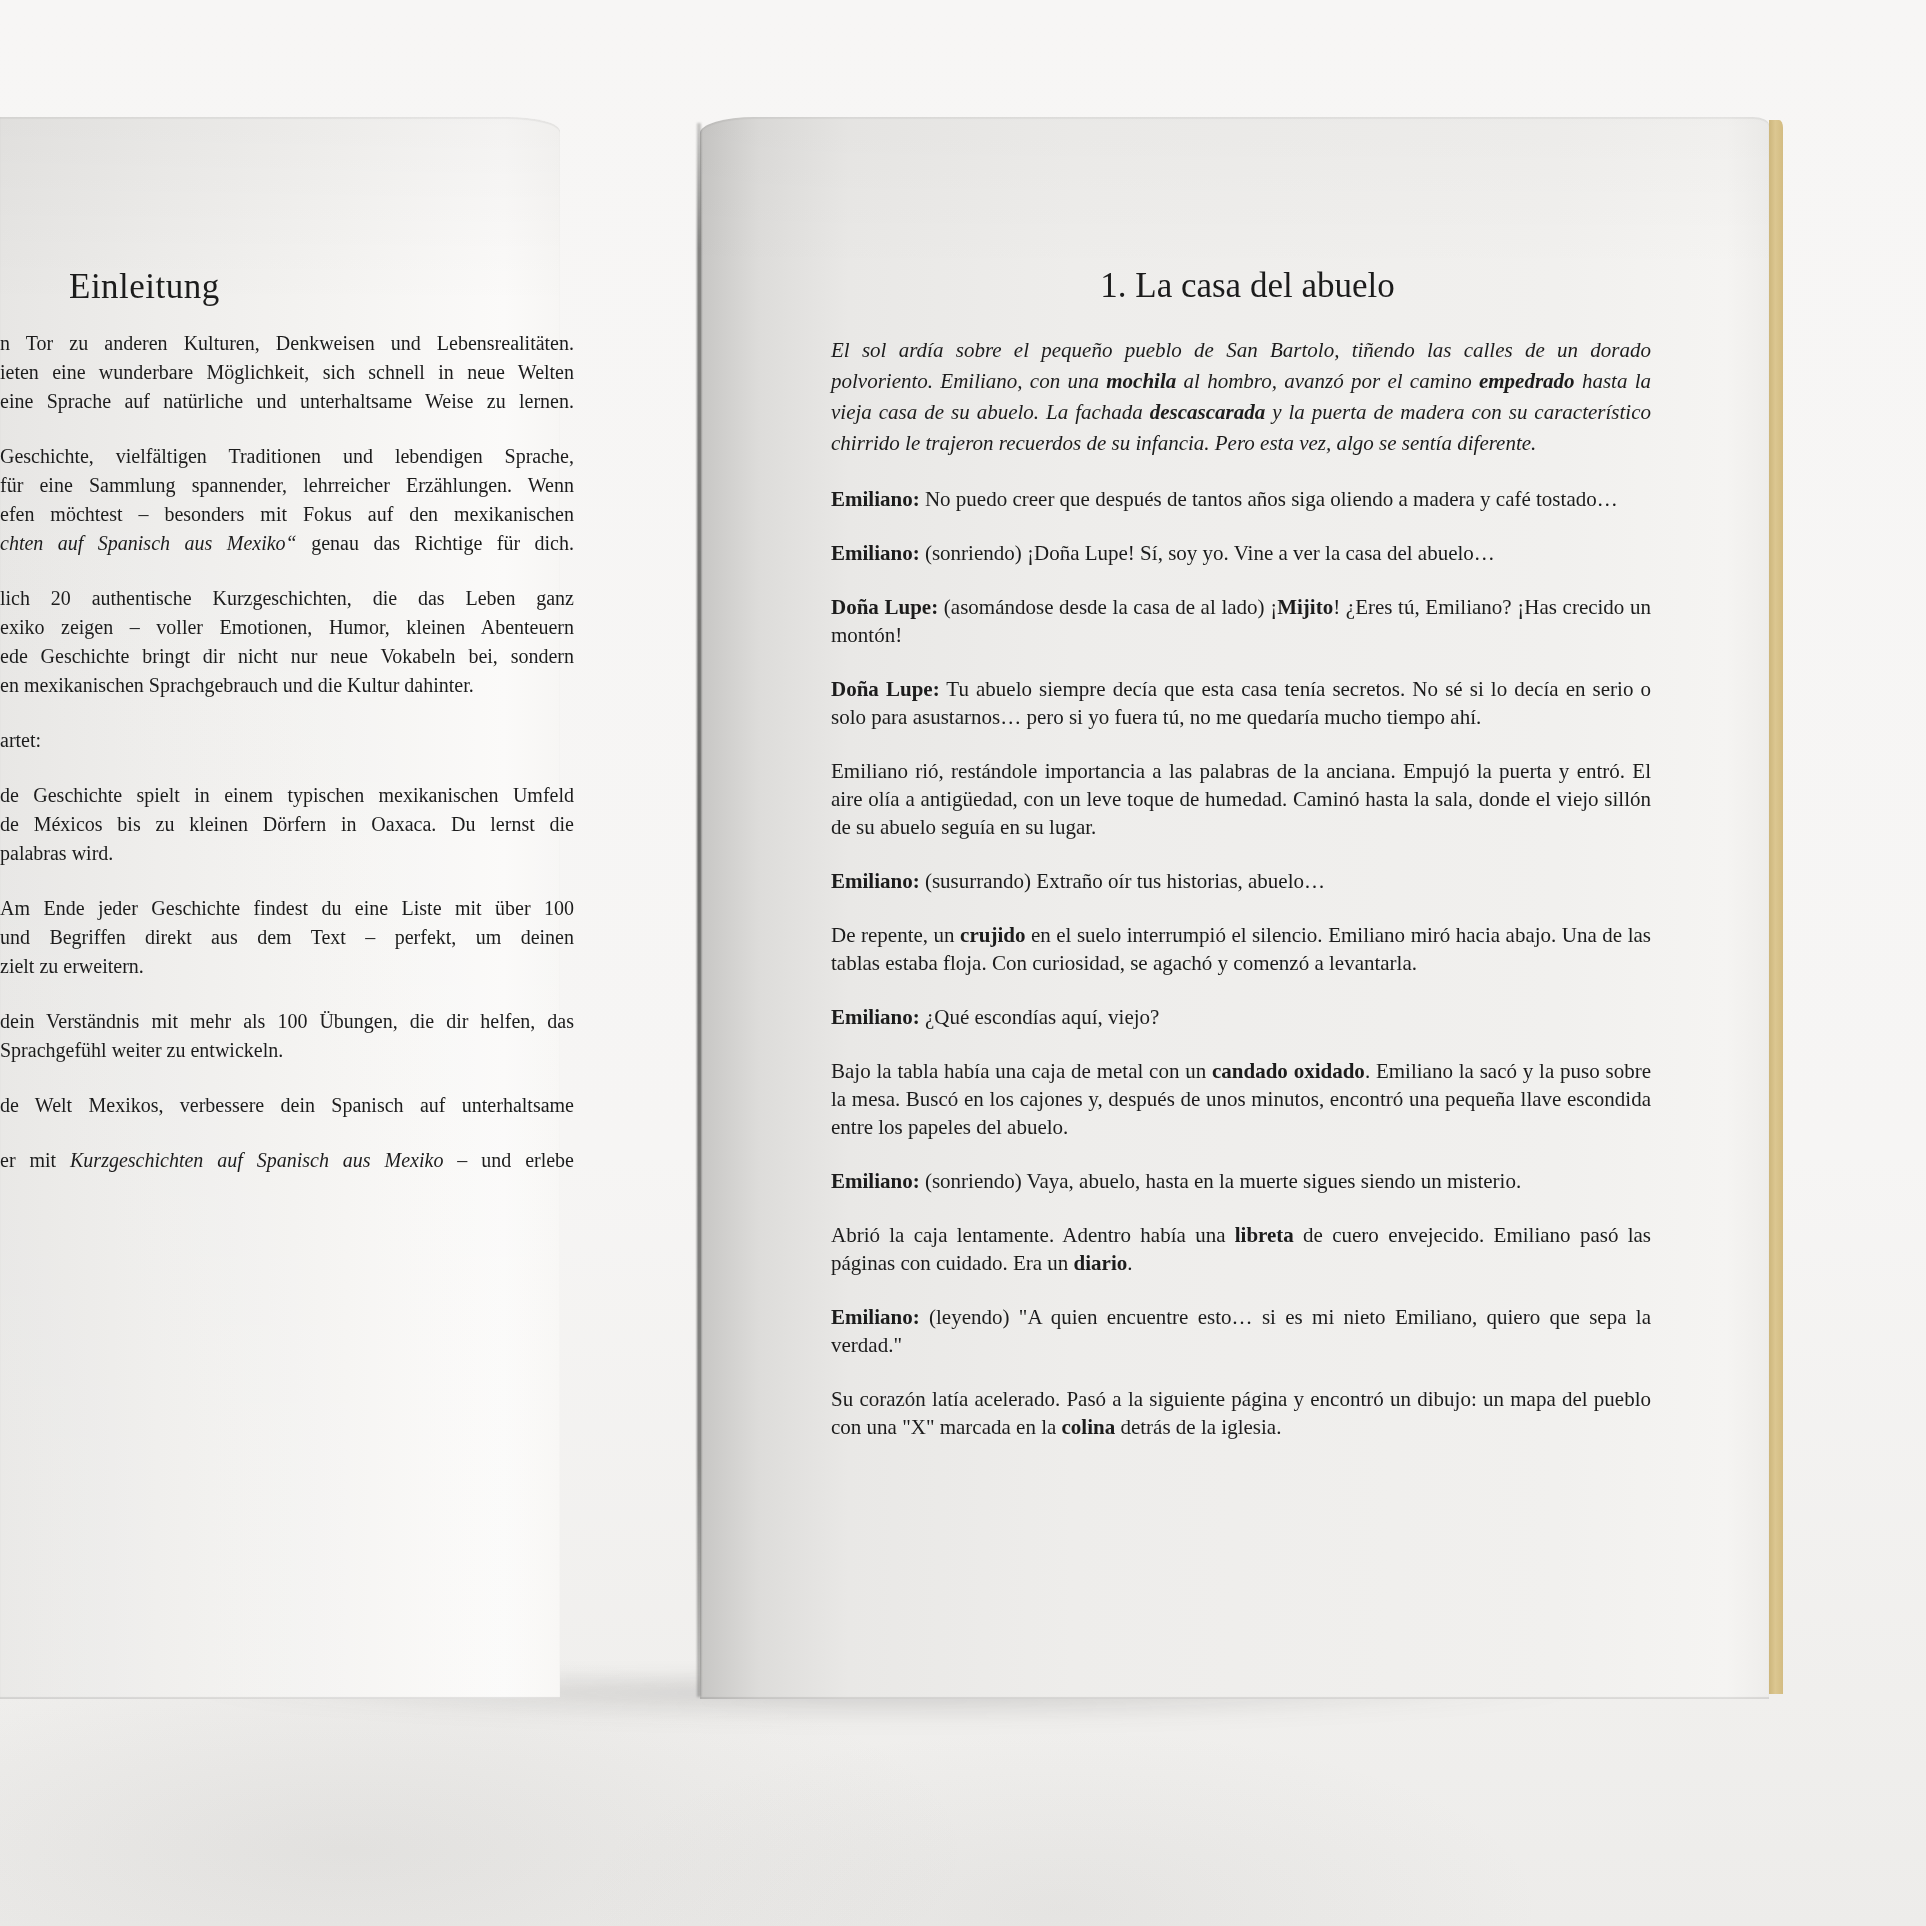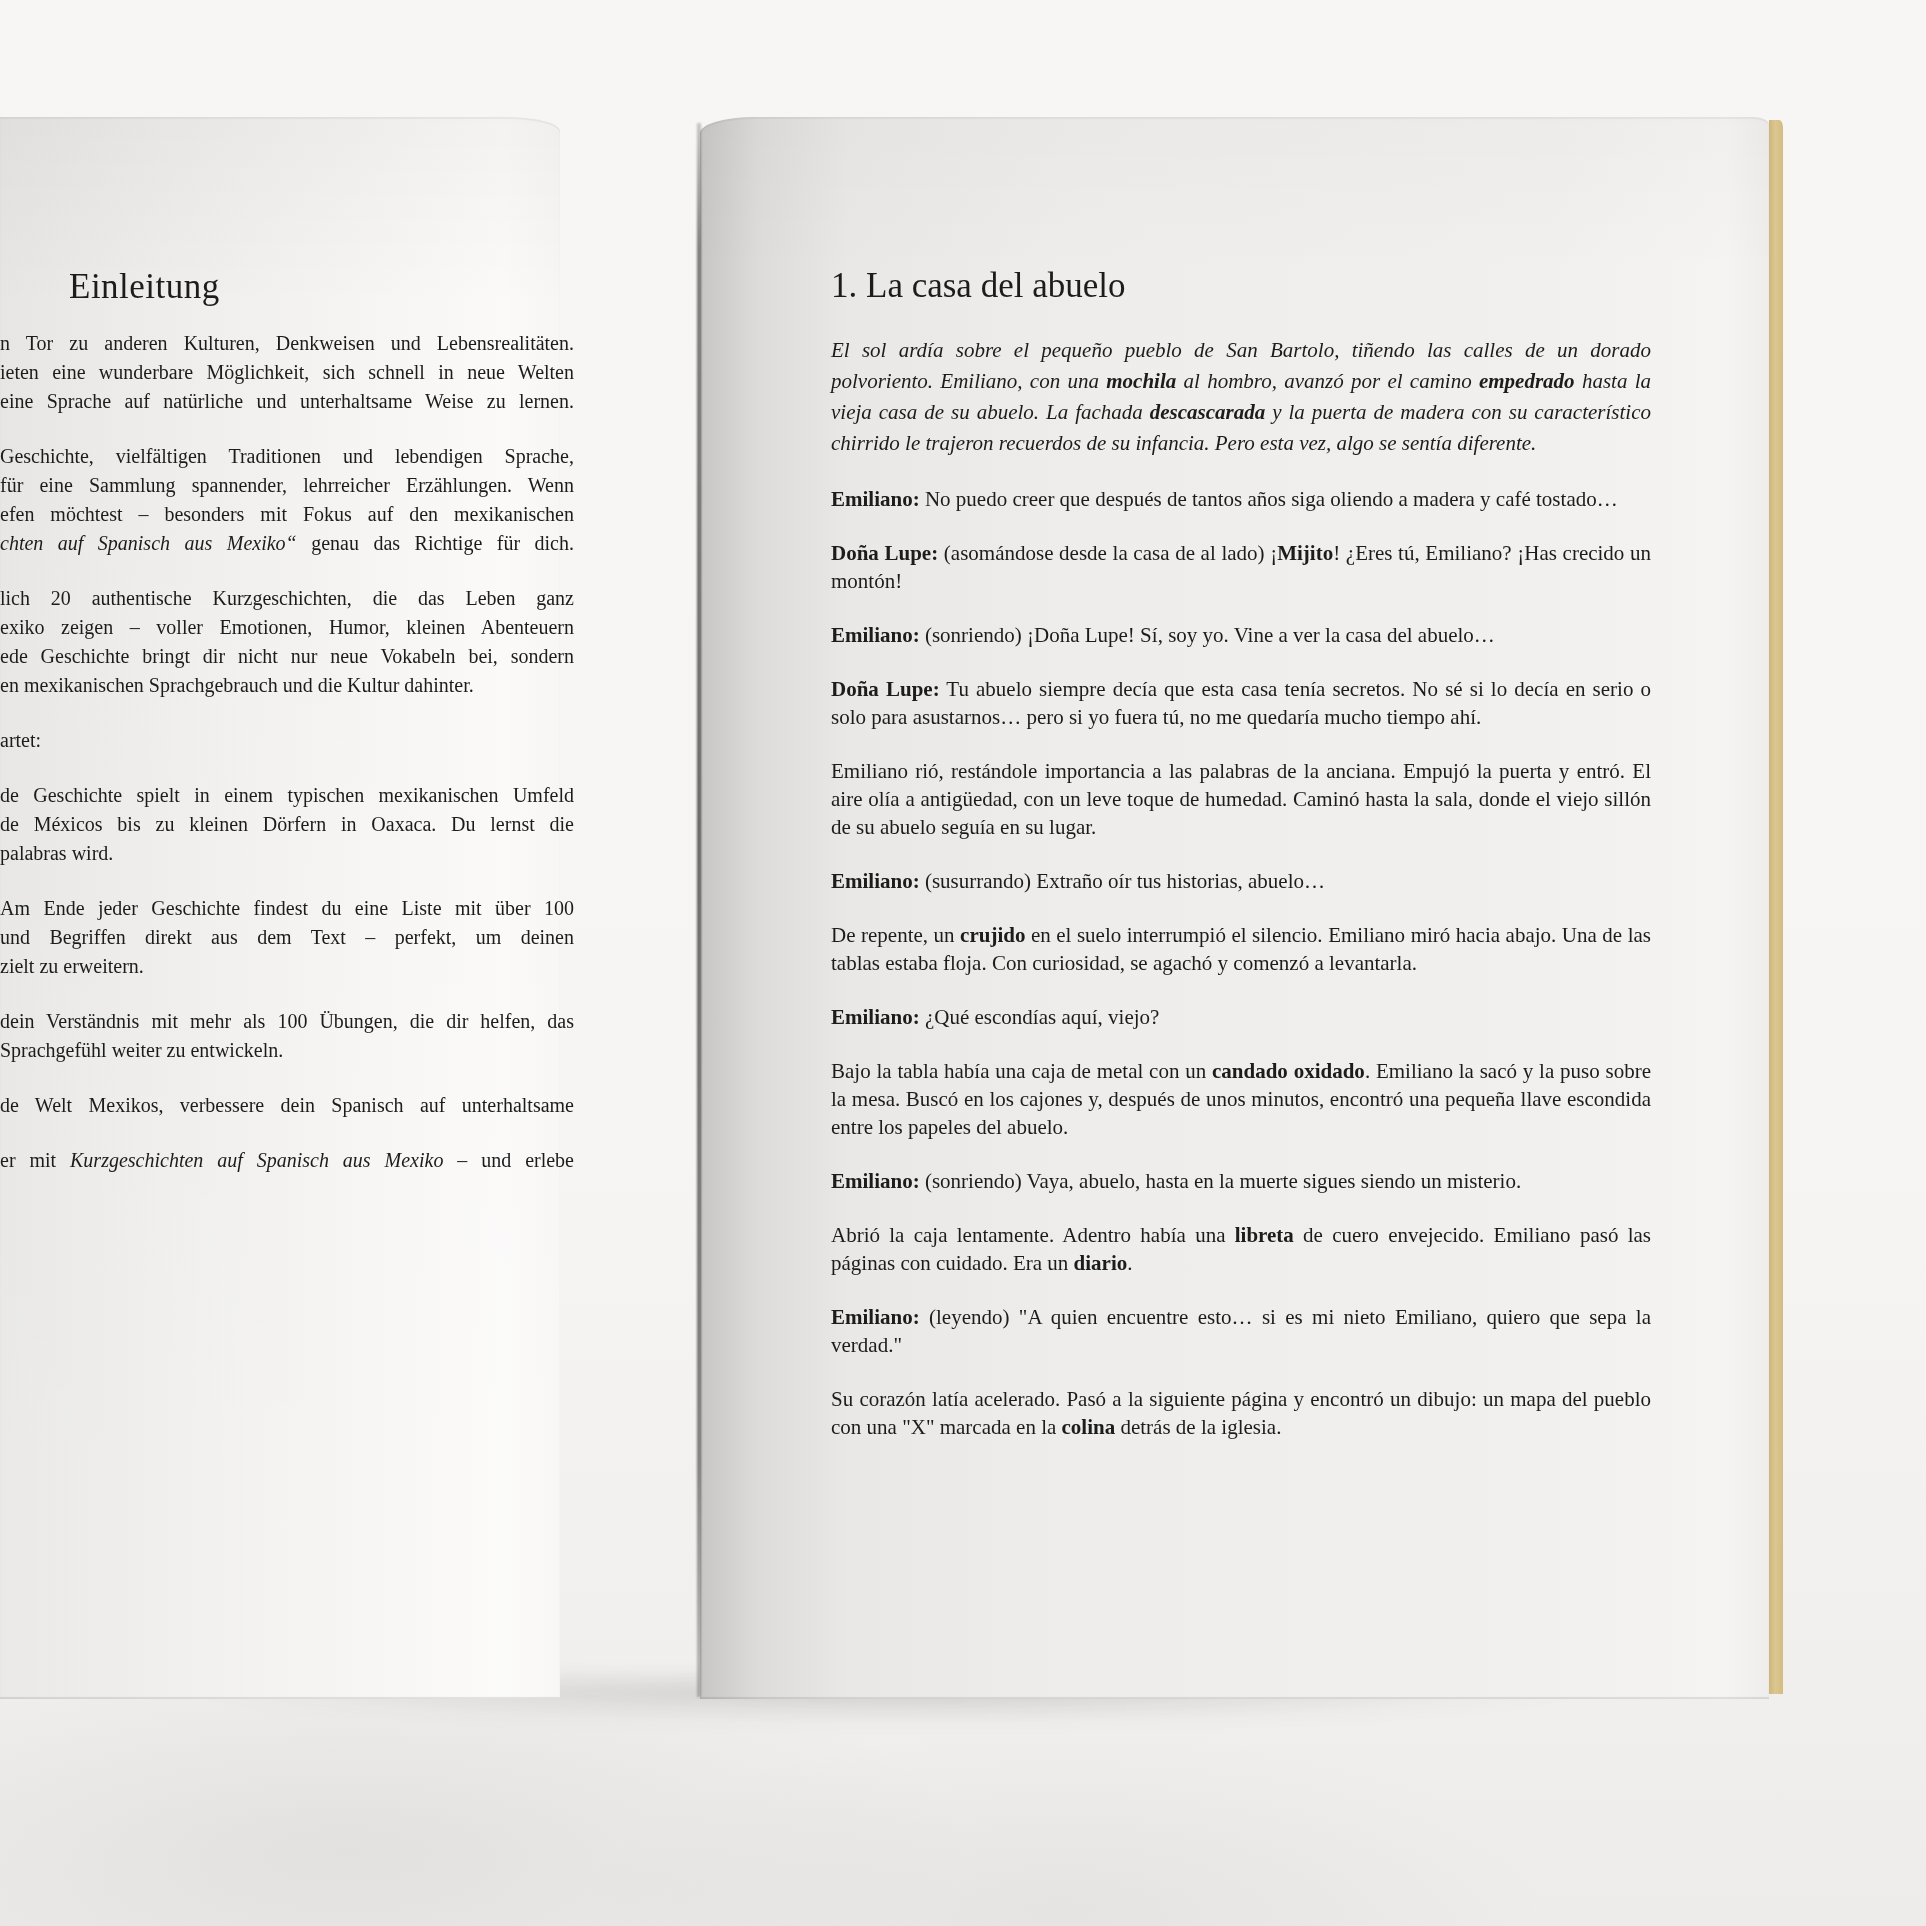--- a/index.html
+++ b/index.html
@@ -80,21 +80,21 @@
     width: 574px;
     font-size: 20px;
   }
   .lp-par { margin: 0 0 26px 0; }
   .lp-line { line-height: 29px; height: 29px; overflow: hidden; }
   .lp-line.just { text-align: justify; text-align-last: justify; }
 
   
   .rp-title {
     position: absolute; left: 131px; top: 149px;
-    width: 833px; text-align: left;
+    width: 833px; text-align: center;
     font-size: 35px;
   }
   .rp-body {
     position: absolute; left: 131px; top: 218px;
     width: 833px;
     font-size: 21px;
     text-align: justify;
   }
   .rp-par { margin: 0 13px 26px 0; line-height: 28px; }
   .rp-par.intro { line-height: 31px; }
@@ -154,22 +154,22 @@
             <div class="lp-line just"><span>er mit </span><span class="it">Kurzgeschichten auf Spanisch aus Mexiko</span><span> – und erlebe</span></div>
           </div>
         </div>
     </div>
 
     <div class="page page-right">
       <div class="rp-title ink">1. La casa del abuelo</div>
       <div class="rp-body ink">
           <p class="rp-par intro"><span class="it">El sol ardía sobre el pequeño pueblo de San Bartolo, tiñendo las calles de un dorado polvoriento. Emiliano, con una </span><span class="it bd">mochila</span><span class="it"> al hombro, avanzó por el camino </span><span class="it bd">empedrado</span><span class="it"> hasta la vieja casa de su abuelo. La fachada </span><span class="it bd">descascarada</span><span class="it"> y la puerta de madera con su característico chirrido le trajeron recuerdos de su infancia. Pero esta vez, algo se sentía diferente.</span></p>
           <p class="rp-par"><span class="bd">Emiliano:</span><span> No puedo creer que después de tantos años siga oliendo a madera y café tostado…</span></p>
+          <p class="rp-par"><span class="bd">Emiliano:</span><span> (sonriendo) ¡Doña Lupe! Sí, soy yo. Vine a ver la casa del abuelo…</span></p>
           <p class="rp-par"><span class="bd">Doña Lupe:</span><span> (asomándose desde la casa de al lado) ¡</span><span class="bd">Mijito</span><span>! ¿Eres tú, Emiliano? ¡Has crecido un montón!</span></p>
-          <p class="rp-par"><span class="bd">Emiliano:</span><span> (sonriendo) ¡Doña Lupe! Sí, soy yo. Vine a ver la casa del abuelo…</span></p>
           <p class="rp-par"><span class="bd">Doña Lupe:</span><span> Tu abuelo siempre decía que esta casa tenía secretos. No sé si lo decía en serio o solo para asustarnos… pero si yo fuera tú, no me quedaría mucho tiempo ahí.</span></p>
           <p class="rp-par"><span>Emiliano rió, restándole importancia a las palabras de la anciana. Empujó la puerta y entró. El aire olía a antigüedad, con un leve toque de humedad. Caminó hasta la sala, donde el viejo sillón de su abuelo seguía en su lugar.</span></p>
           <p class="rp-par"><span class="bd">Emiliano:</span><span> (susurrando) Extraño oír tus historias, abuelo…</span></p>
           <p class="rp-par"><span>De repente, un </span><span class="bd">crujido</span><span> en el suelo interrumpió el silencio. Emiliano miró hacia abajo. Una de las tablas estaba floja. Con curiosidad, se agachó y comenzó a levantarla.</span></p>
           <p class="rp-par"><span class="bd">Emiliano:</span><span> ¿Qué escondías aquí, viejo?</span></p>
           <p class="rp-par"><span>Bajo la tabla había una caja de metal con un </span><span class="bd">candado oxidado</span><span>. Emiliano la sacó y la puso sobre la mesa. Buscó en los cajones y, después de unos minutos, encontró una pequeña llave escondida entre los papeles del abuelo.</span></p>
           <p class="rp-par"><span class="bd">Emiliano:</span><span> (sonriendo) Vaya, abuelo, hasta en la muerte sigues siendo un misterio.</span></p>
           <p class="rp-par"><span>Abrió la caja lentamente. Adentro había una </span><span class="bd">libreta</span><span> de cuero envejecido. Emiliano pasó las páginas con cuidado. Era un </span><span class="bd">diario</span><span>.</span></p>
           <p class="rp-par"><span class="bd">Emiliano:</span><span> (leyendo) "A quien encuentre esto… si es mi nieto Emiliano, quiero que sepa la verdad."</span></p>
           <p class="rp-par"><span>Su corazón latía acelerado. Pasó a la siguiente página y encontró un dibujo: un mapa del pueblo con una "X" marcada en la </span><span class="bd">colina</span><span> detrás de la iglesia.</span></p>

